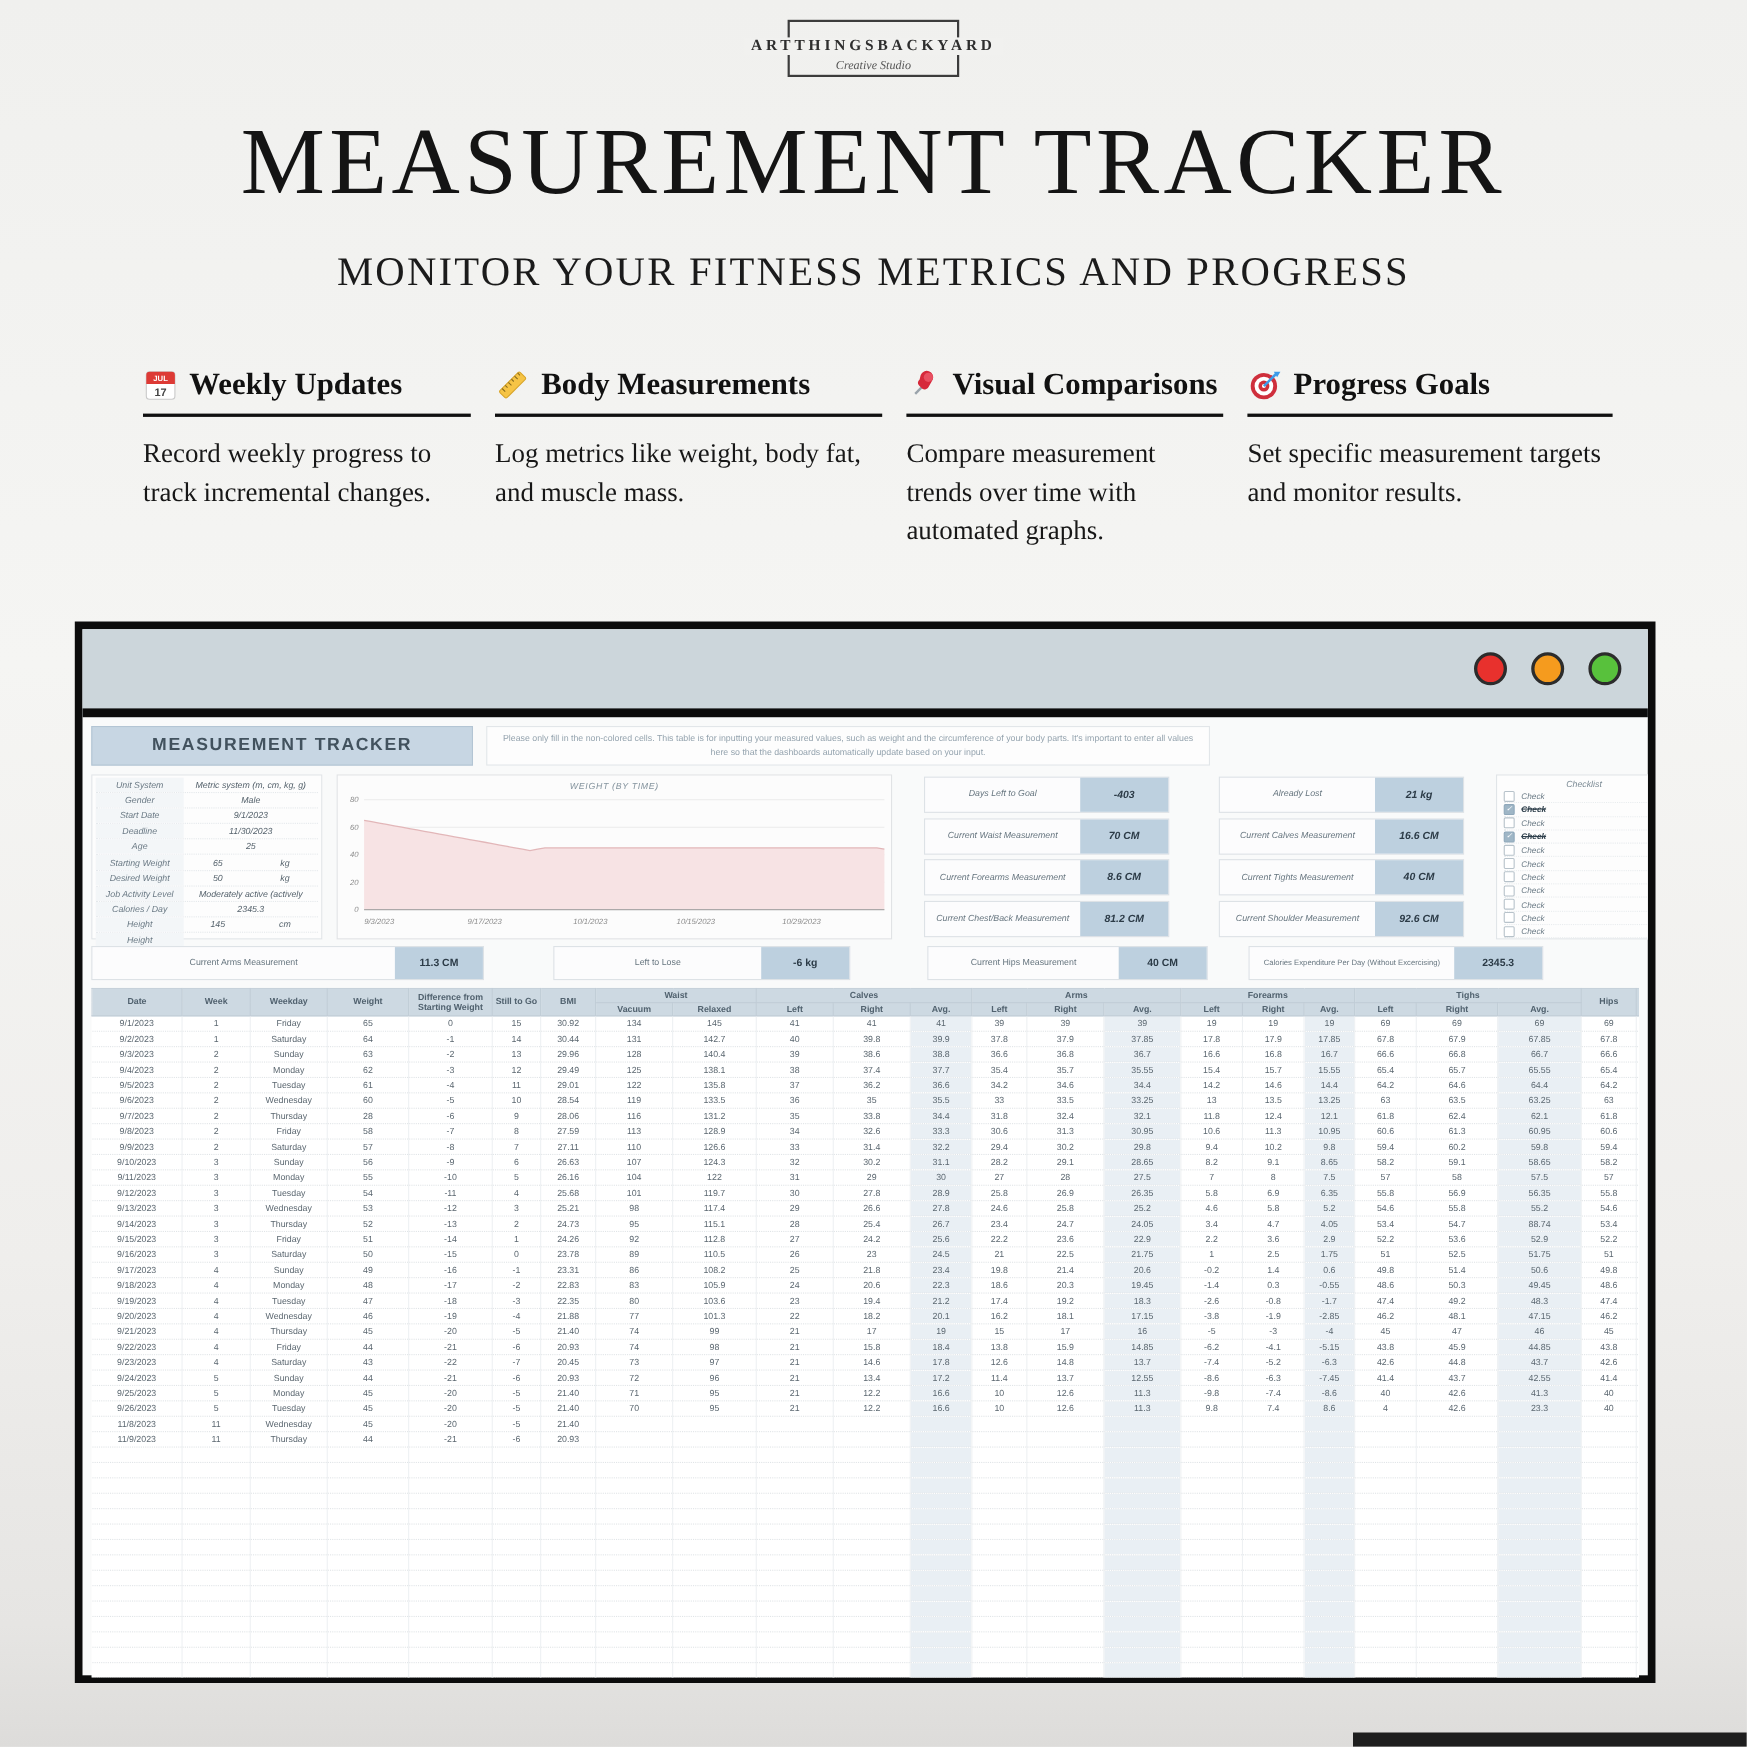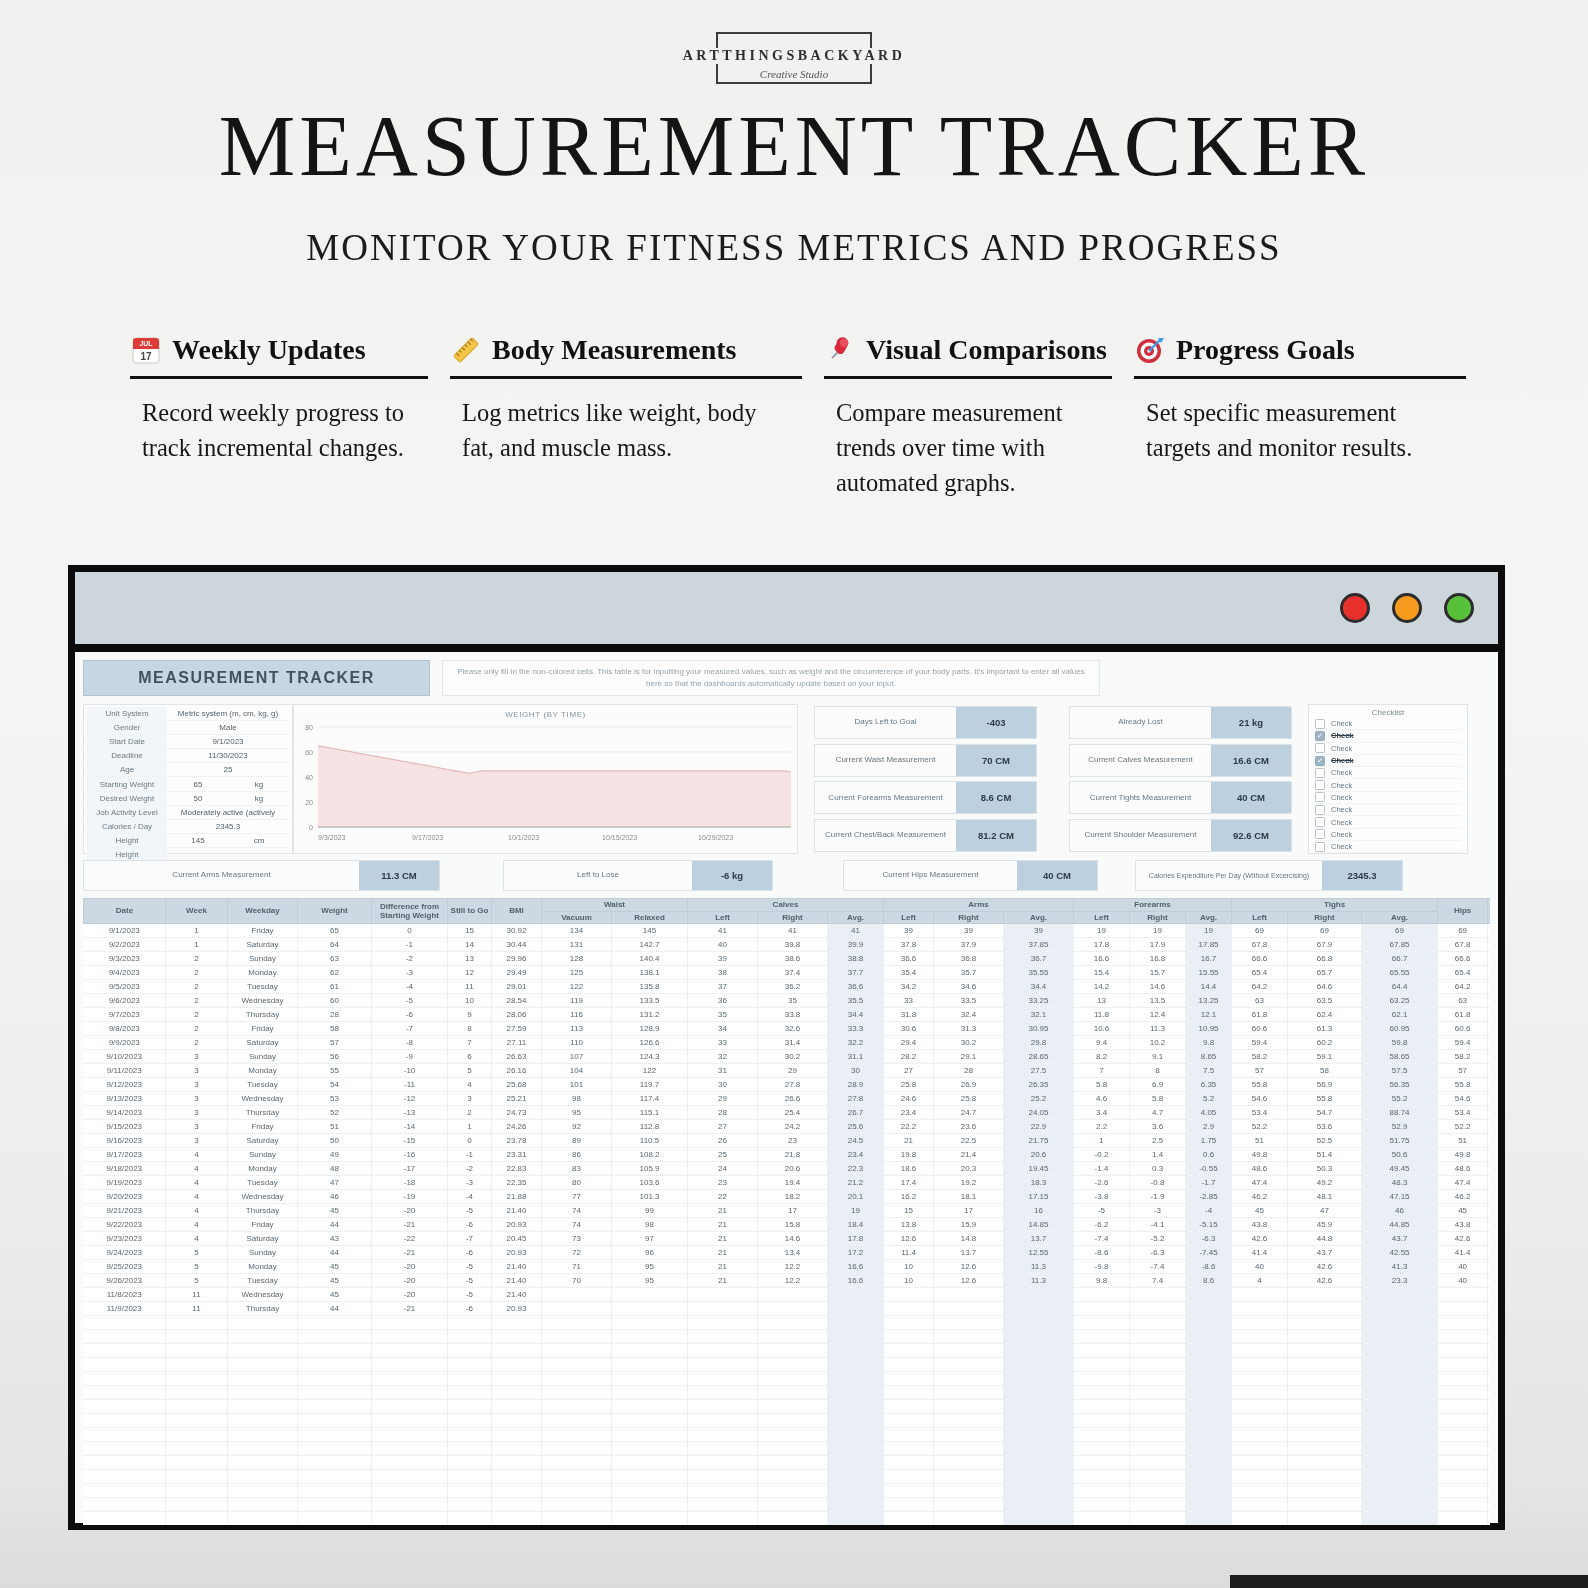--- a/index.html
+++ b/index.html
@@ -1,56 +1,56 @@
 <!DOCTYPE html>
 <html><head>
 <meta charset="utf-8">
 <style>
   html,body{margin:0;padding:0;}
   body{background:#eceded;font-family:"Liberation Sans",sans-serif;}
   .page{position:relative;width:1588px;height:1588px;overflow:hidden;
         background:linear-gradient(180deg,#f0f0ee 0%,#f5f5f3 38%,#efeeec 72%,#e6e5e3 93%,#dddcda 100%);}
   
-  .brand{position:absolute;top:32px;left:50%;transform:translateX(-50%);width:152px;height:48px;
+  .brand{position:absolute;top:18px;left:50%;transform:translateX(-50%);width:152px;height:48px;
          border:2px solid #3c3c3c;}
   .brand-name{position:absolute;top:14px;left:50%;transform:translateX(-50%);white-space:nowrap;
          background:#f1f1ef;padding:0 6px;font-family:"Liberation Serif",serif;font-weight:700;
          font-size:14px;letter-spacing:3.5px;color:#2e2e2e;}
   .brand-tag{position:absolute;bottom:2px;left:0;right:0;text-align:center;
          font-family:"Liberation Serif",serif;font-style:italic;font-size:11px;color:#555;}
   
   .hero-title{position:absolute;top:96px;left:0;right:0;text-align:center;margin:0;
          font-family:"Liberation Serif",serif;font-weight:500;font-size:86px;letter-spacing:4px;color:#141414;}
   .hero-sub{position:absolute;top:226px;left:0;right:0;text-align:center;margin:0;
          font-family:"Liberation Serif",serif;font-weight:400;font-size:37px;letter-spacing:2px;color:#1b1b1b;}
   
   .features{position:absolute;top:334px;left:130px;width:1330px;display:grid;
          grid-template-columns:298px 352px 288px 332px;column-gap:22px;}
   .feature-head{display:flex;align-items:center;gap:10px;border-bottom:3px solid #101010;
          padding-bottom:10px;margin-bottom:16px;}
   .feature-title{font-family:"Liberation Serif",serif;font-weight:700;font-size:28px;color:#111;white-space:nowrap;}
-  .feature-desc{font-family:"Liberation Serif",serif;font-size:24.5px;line-height:1.43;color:#171717;margin:12px;}
+  .feature-desc{font-family:"Liberation Serif",serif;font-size:24.5px;line-height:1.43;color:#171717;margin:0;}
   .f-icon{flex:0 0 32px;height:32px;}
   
   .window{position:absolute;left:68px;top:565px;width:1437px;height:965px;box-sizing:border-box;
          border:7px solid #0c0c0c;background:#f9fafa;}
   .titlebar{height:72px;background:#ccd6db;border-bottom:8px solid #0c0c0c;position:relative;}
   .tl{position:absolute;top:21px;width:30px;height:30px;border-radius:50%;border:3px solid #2c2c2c;box-sizing:border-box;}
   .tl.red{right:128px;background:#e8312d;}
   .tl.orange{right:76px;background:#f59b1e;}
   .tl.green{right:24px;background:#58c13c;}
   .sheet{height:857px;padding:8px;box-sizing:content-box;overflow:hidden;position:relative;width:1407px;}
   
   .sheet-top{display:flex;gap:12px;height:36px;margin-bottom:8px;}
   .sheet-title{flex:0 0 345px;background:#c7d6e3;border:1px solid #b3c5d4;display:flex;align-items:center;
          justify-content:center;font-size:16px;font-weight:700;letter-spacing:1.5px;color:#42525e;}
   .sheet-note{flex:0 0 658px;background:#fdfdfd;border:1px solid #e2e6e9;display:flex;align-items:center;
          padding:2px 14px;font-size:8px;line-height:1.5;color:#94a3ae;text-align:center;box-sizing:border-box;}
   
-  .dash-row{display:flex;gap:0;height:150px;margin-bottom:6px;width:max-content;}
+  .dash-row{display:flex;gap:13px;height:150px;margin-bottom:6px;width:max-content;font-style:italic;}
   .dash-row>*{flex-shrink:0;}
   .profile{width:210px;background:#fdfdfd;border:1px solid #e1e5e8;box-sizing:border-box;padding:2px 3px;}
   .p-row{display:flex;height:13.1px;align-items:center;border-bottom:1px dotted #e4e8eb;}
   .p-label{flex:0 0 80px;background:#f3f6f8;height:100%;display:flex;align-items:center;justify-content:center;
          font-size:8px;color:#6b7a85;}
   .p-val{flex:0 0 62px;text-align:center;font-size:8px;color:#55626c;}
   .p-val.wide{flex:1;}
   .p-unit{flex:1;text-align:center;font-size:8px;color:#55626c;}
   .chart-panel{width:505px;background:#fcfcfc;border:1px solid #e1e3e5;box-sizing:border-box;}
   .chart-title{text-align:center;font-size:8px;letter-spacing:.6px;color:#85949e;padding:5px 0 2px;}

